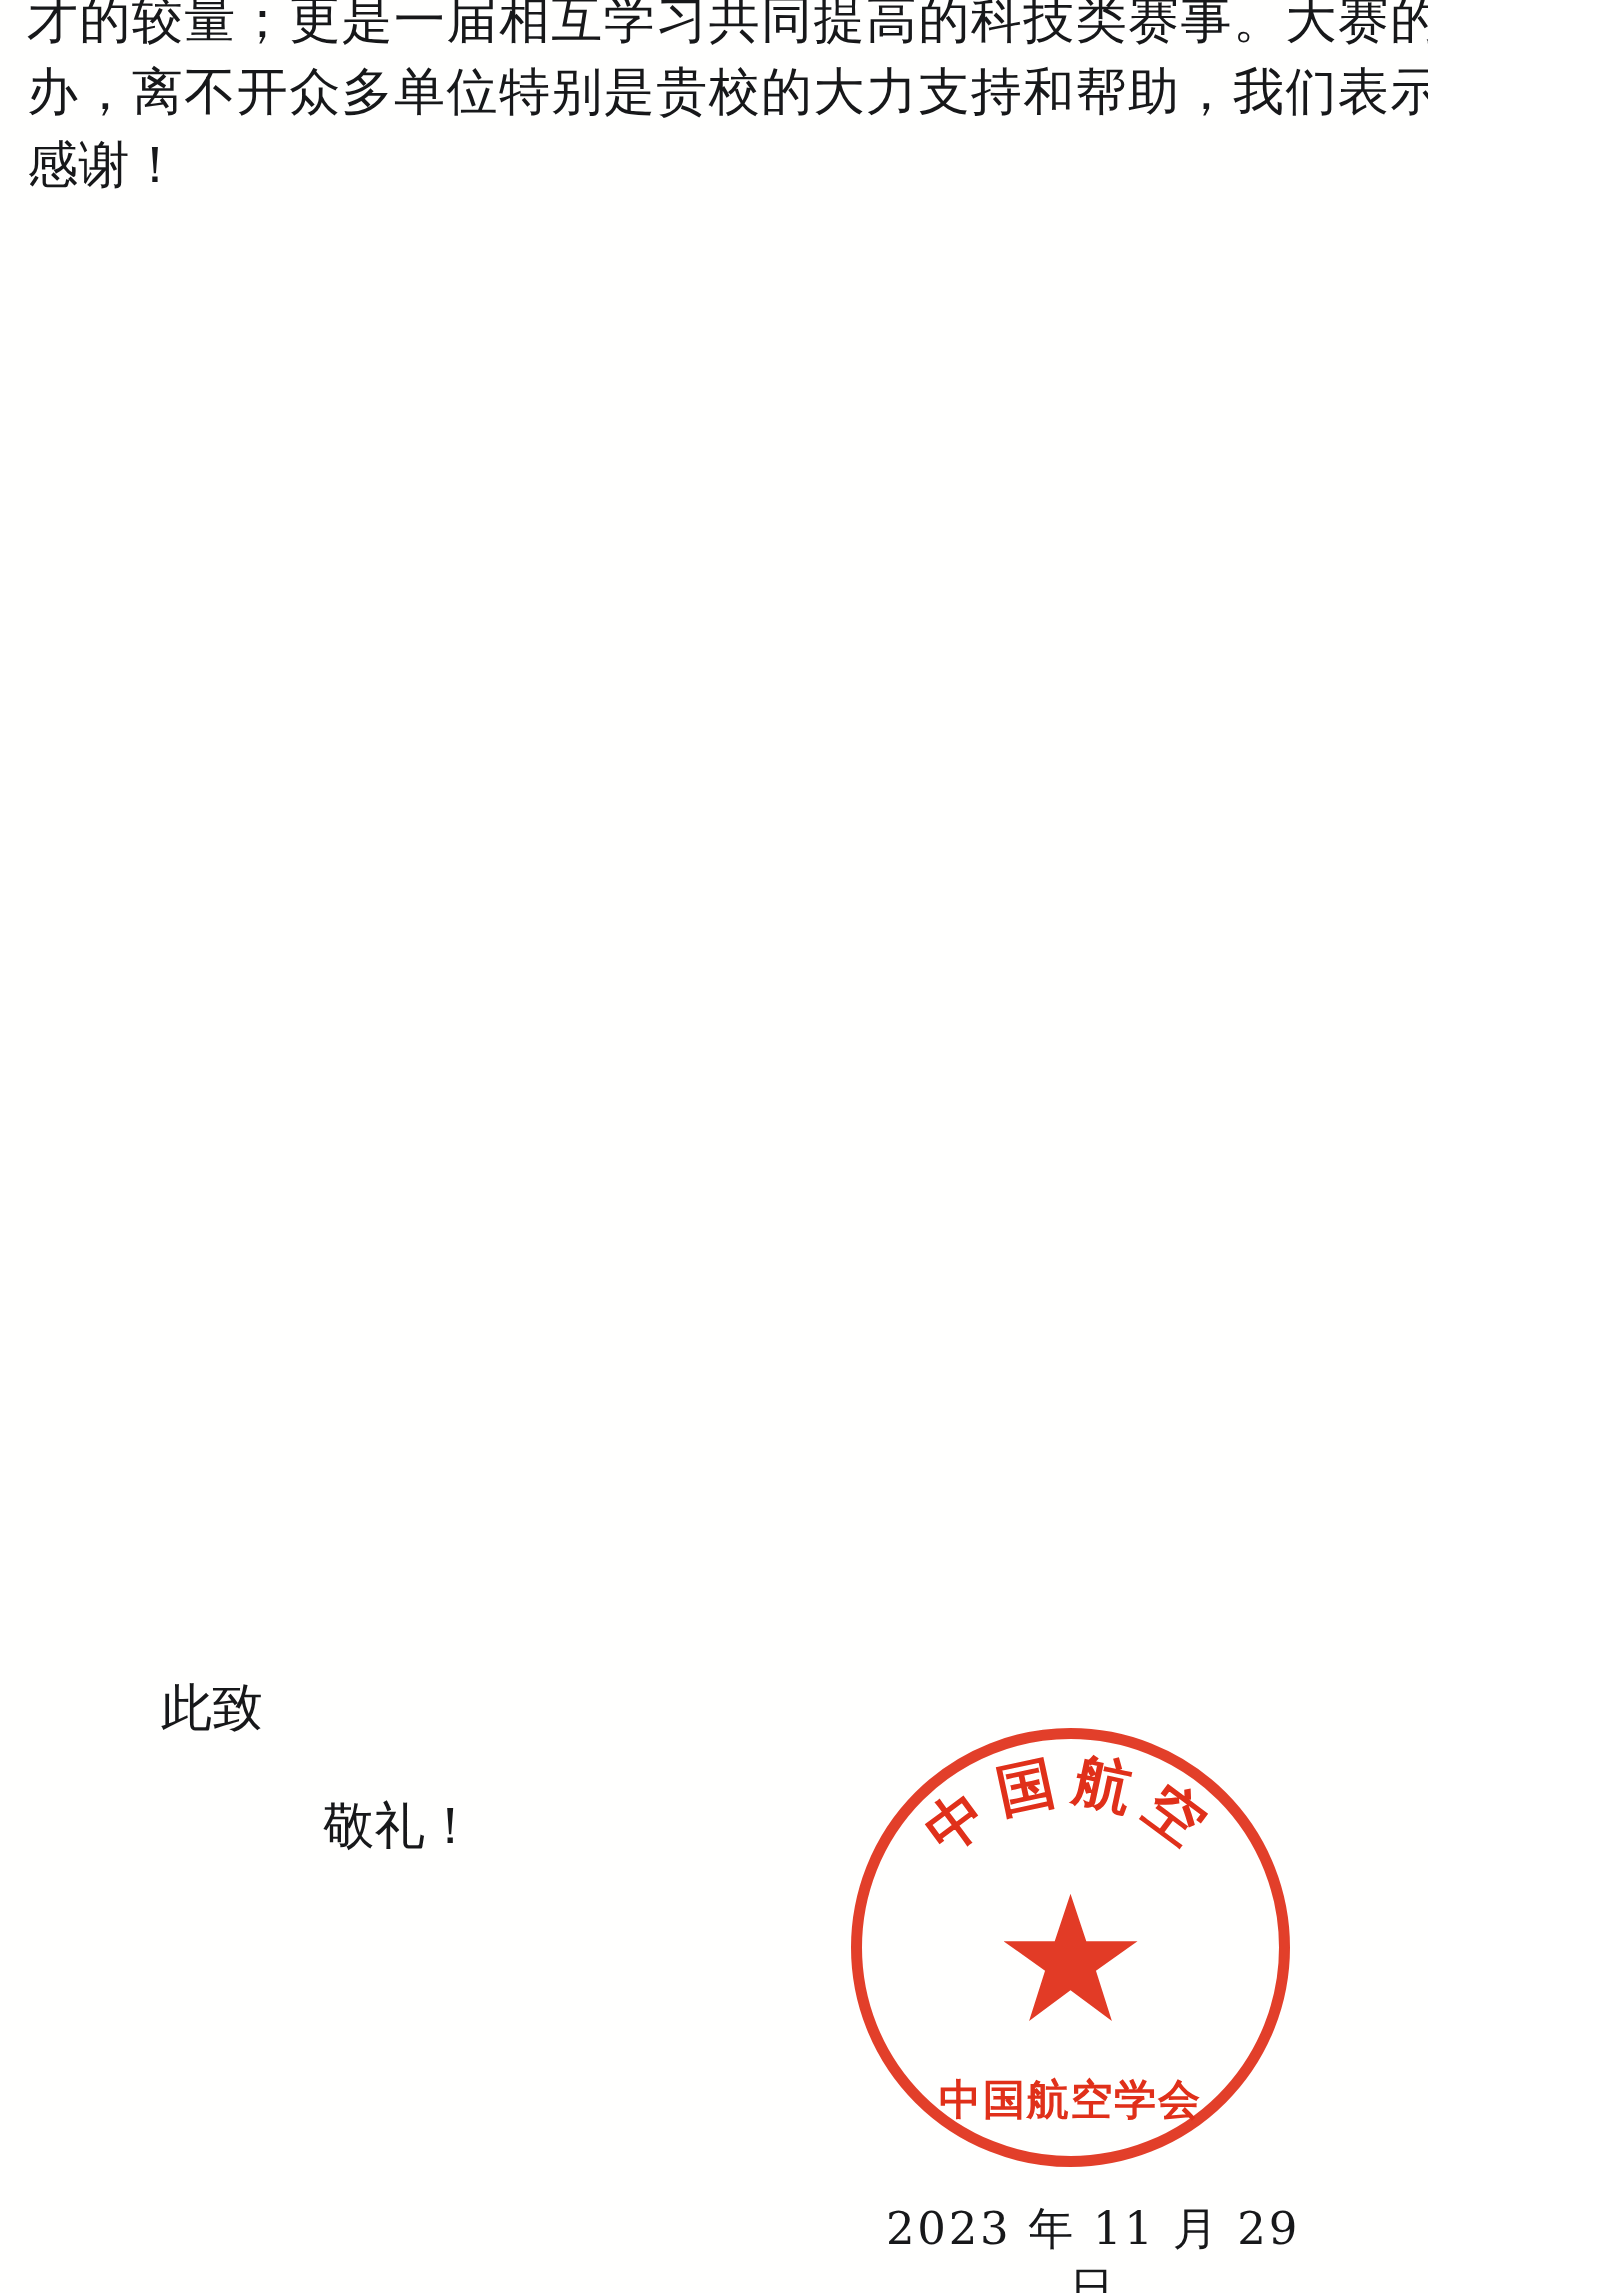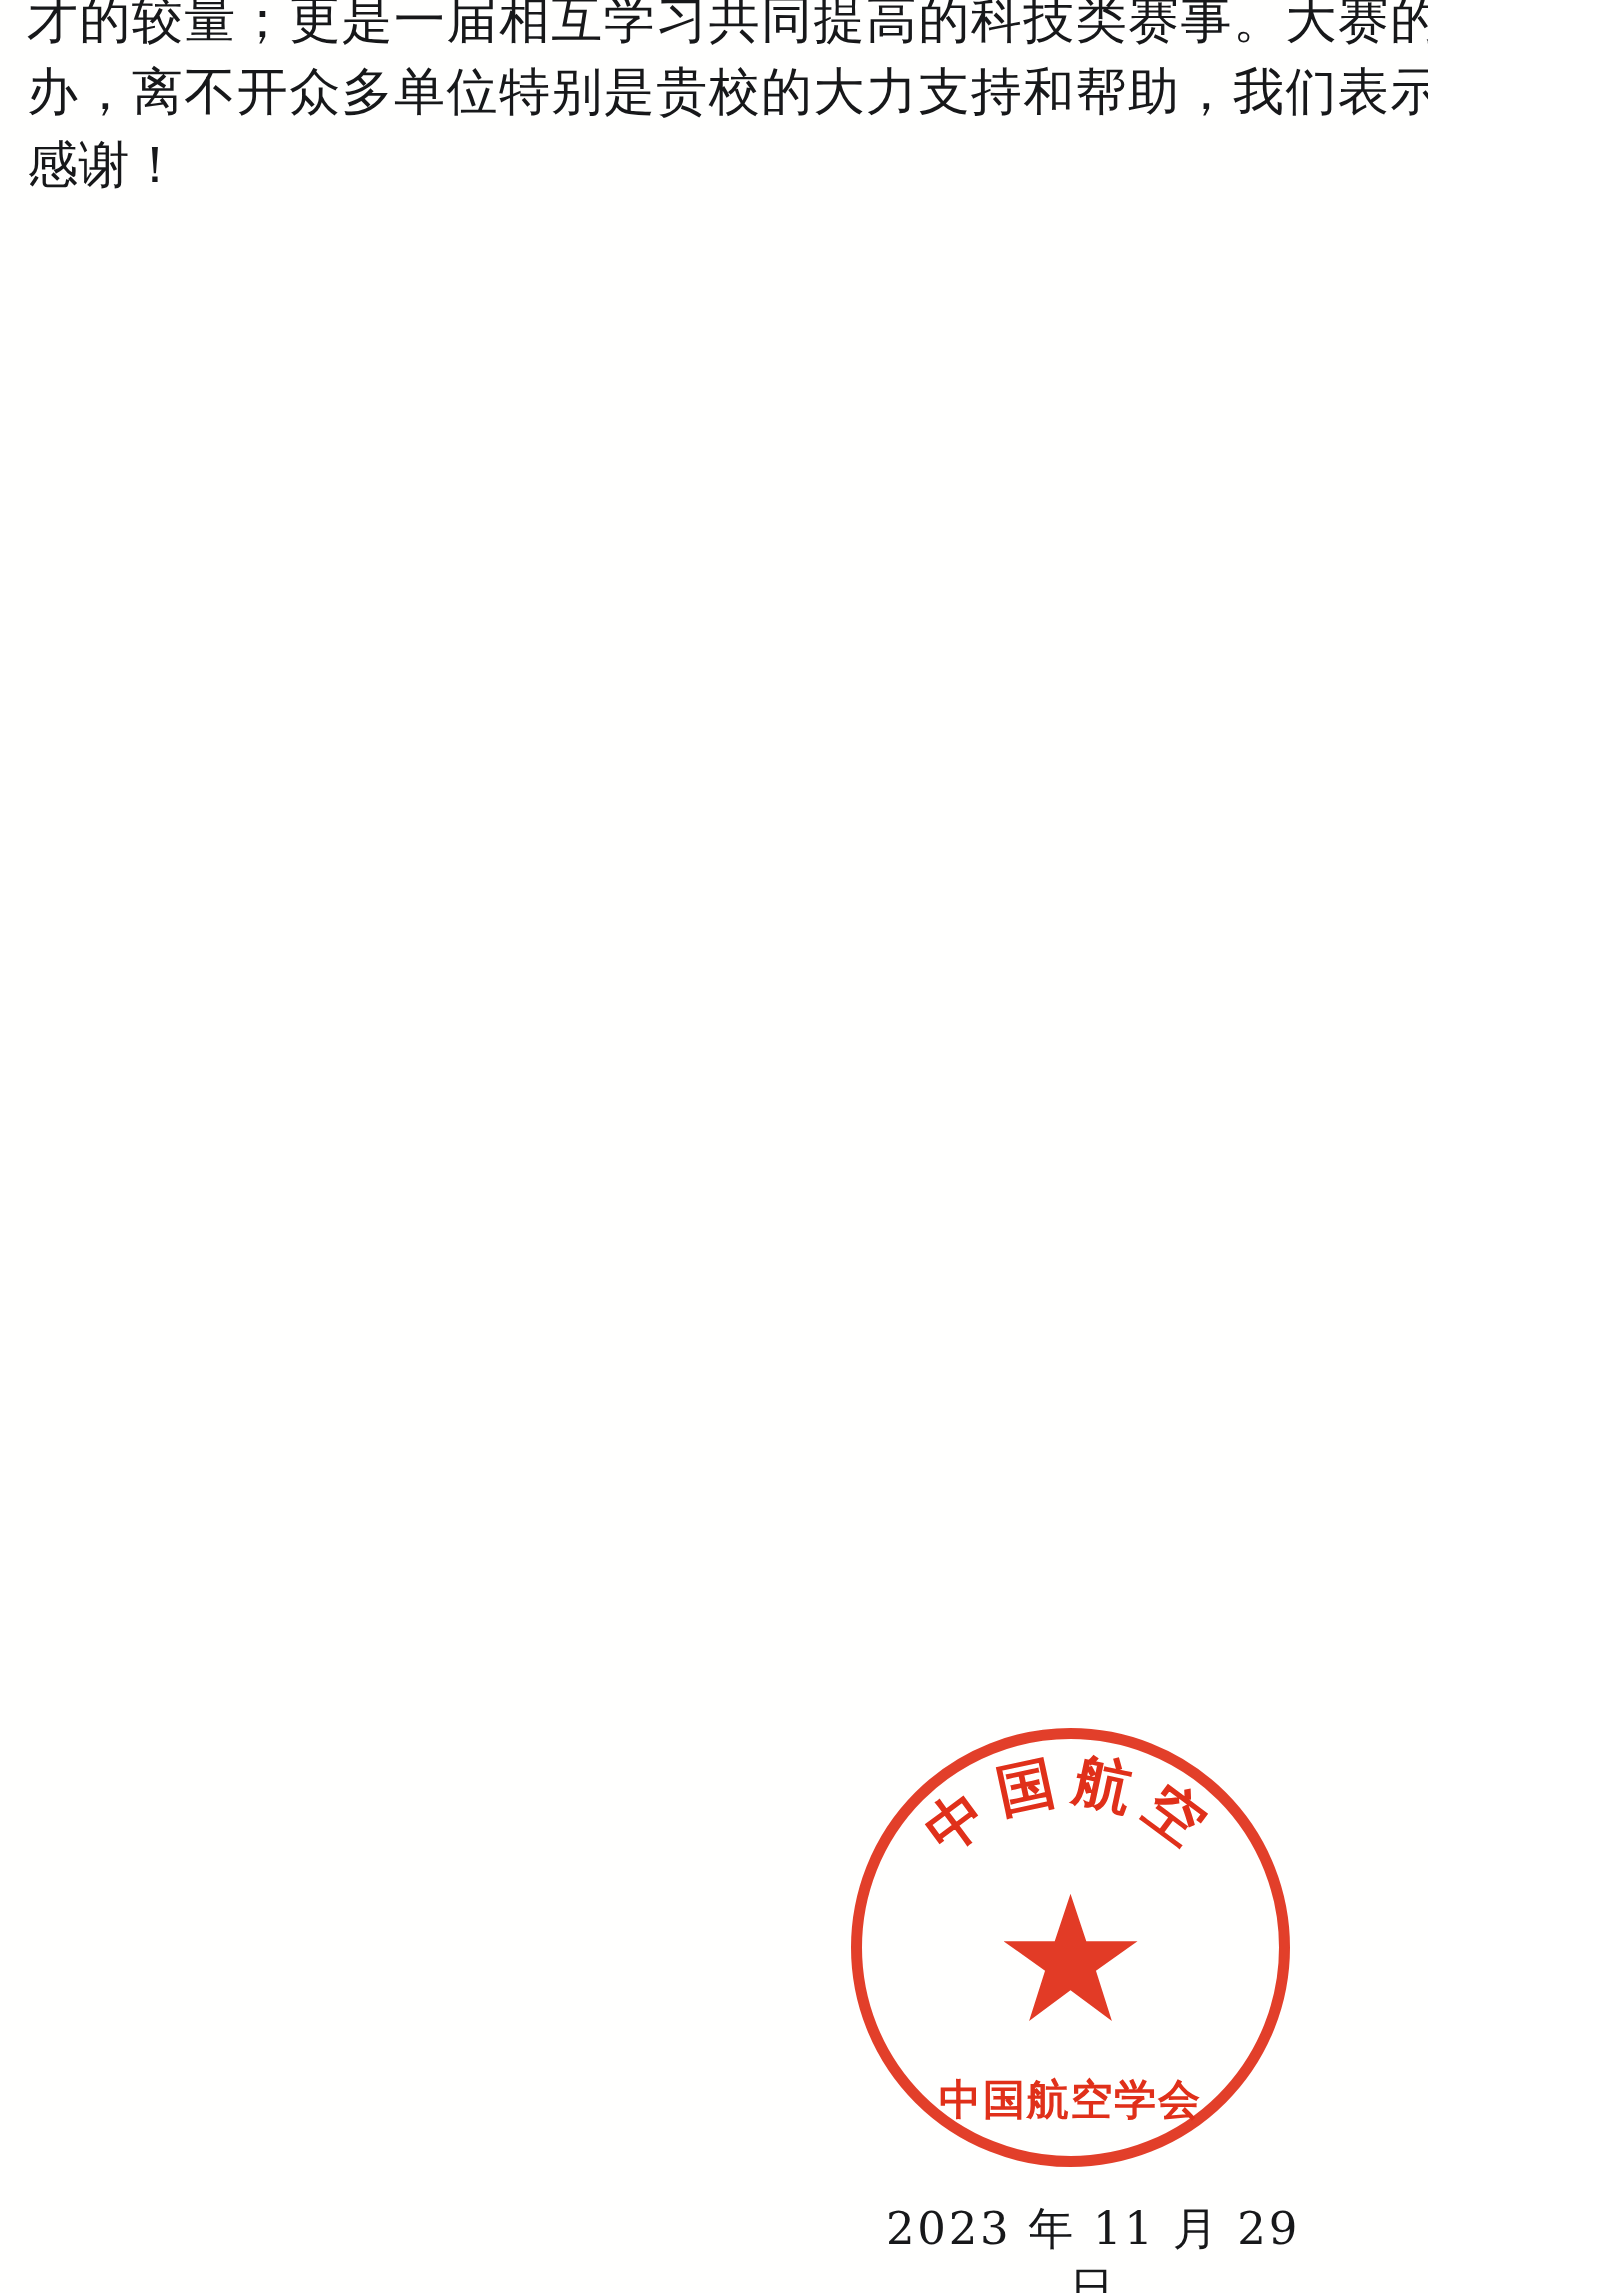--- a/index.html
+++ b/index.html
@@ -111,20 +111,24 @@
 </style>
 </head>
 <body>
 
 <div class="page">
 
   <div class="body-text">
     <p class="para">才的较量；更是一届相互学习共同提高的科技类赛事。大赛的成功举办，离不开众多单位特别是贵校的大力支持和帮助，我们表示衷心的感谢！</p>
   </div>
 
+  <div class="closing">
+    <div class="line1">此致</div>
+    <div class="line2">敬礼！</div>
+  </div>
 
   <div class="seal">
     <div class="seal-ring"></div>
     <svg class="seal-arc-top" viewBox="0 0 490 490">
       <defs>
         <path id="arcTop" d="M 62,265 A 183,183 0 0 1 428,265"></path>
       </defs>
       <text>
         <textPath href="#arcTop" startOffset="50%" text-anchor="middle">中国航空</textPath>
       </text>

